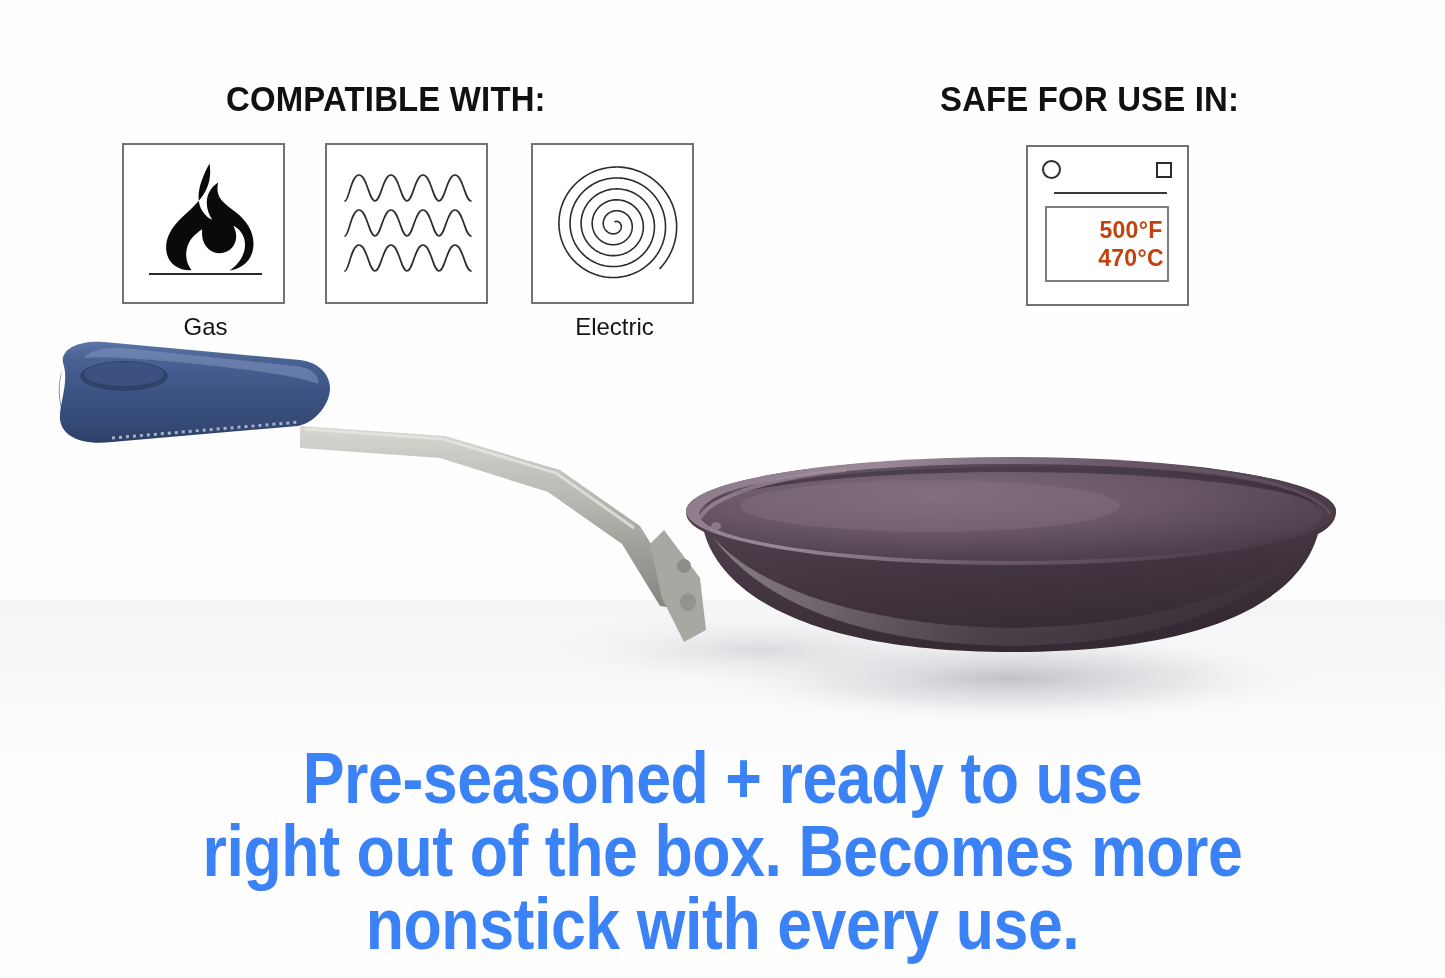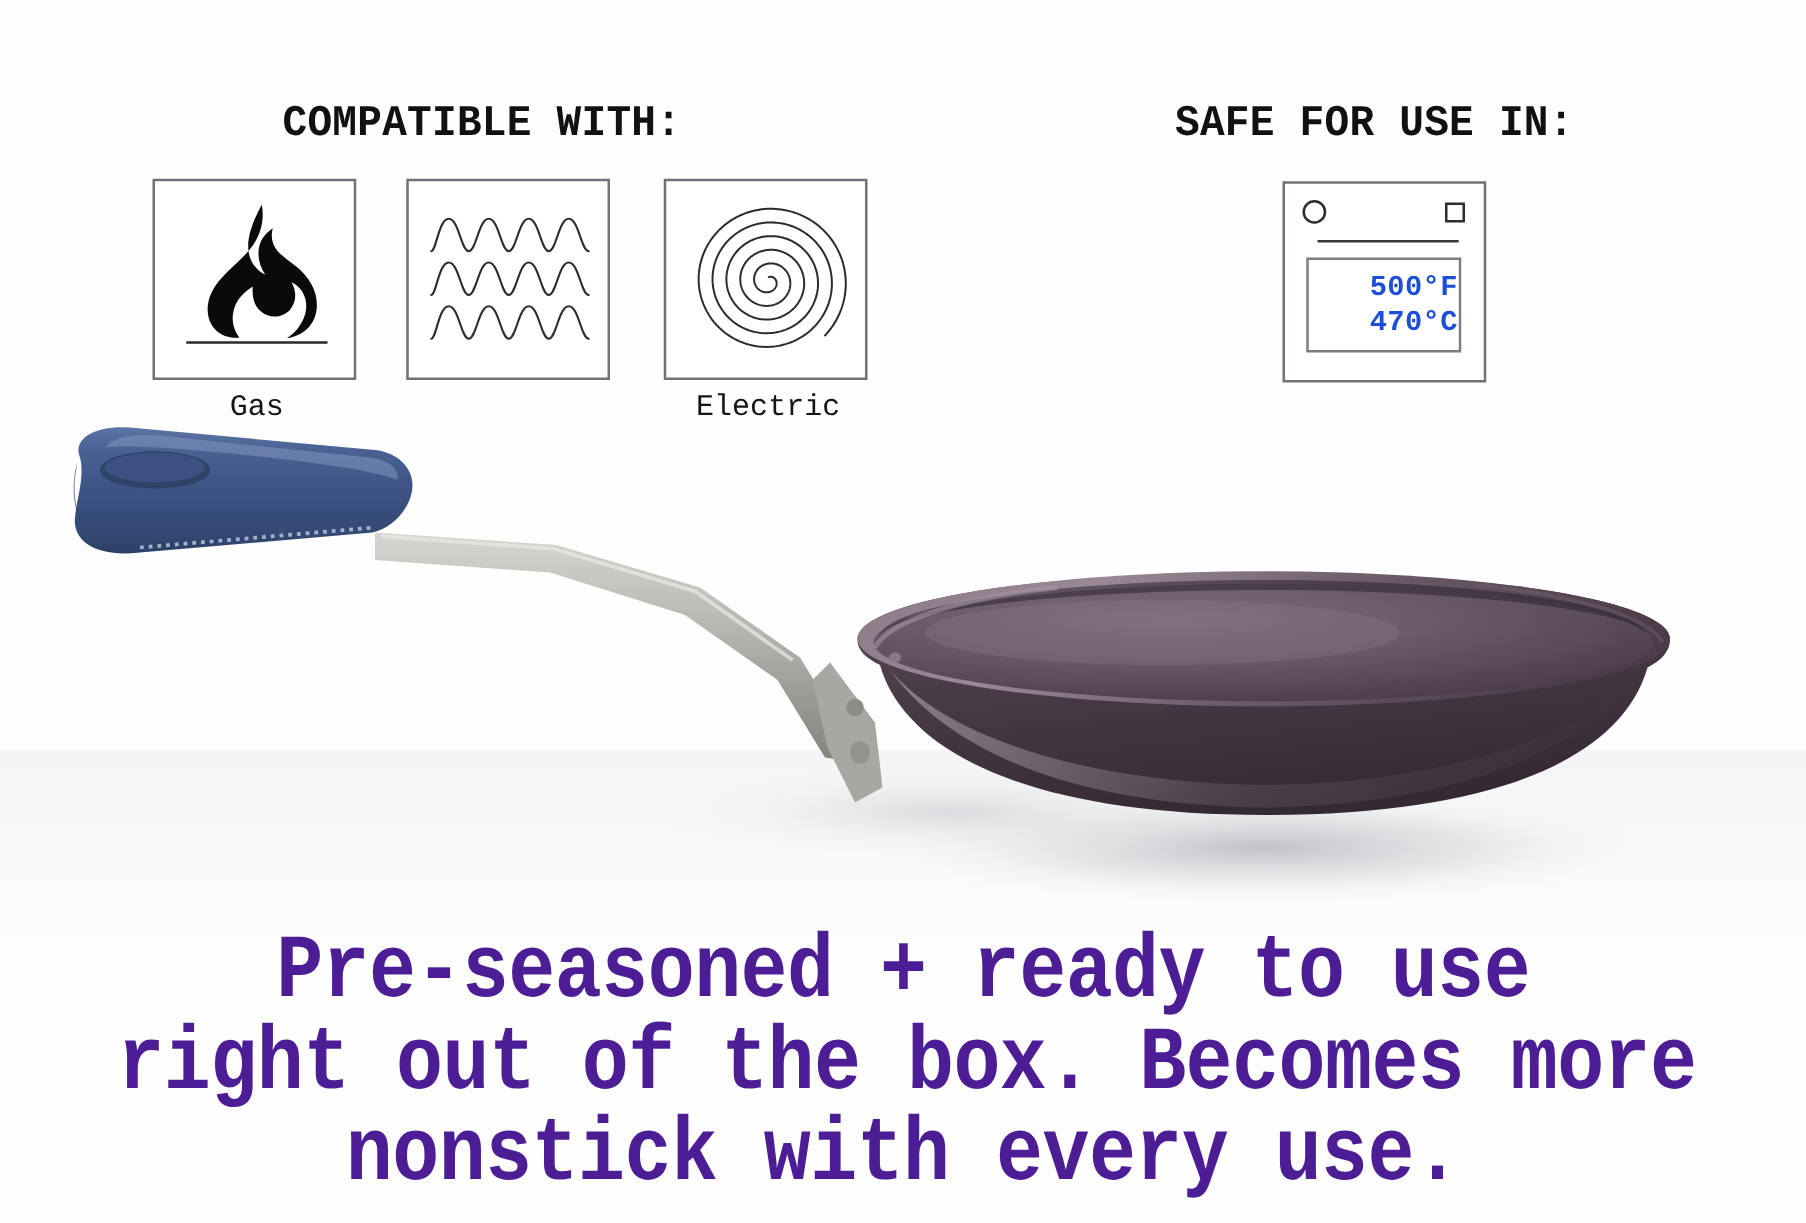--- a/index.html
+++ b/index.html
@@ -9,21 +9,20 @@
     width:1445px; height:978px;
     background:#ffffff;
     font-family:"Liberation Sans", sans-serif;
     overflow:hidden;
   }
 
   #stage {
     position:relative;
     width:1445px; height:978px;
     background:#fefefe;
-    font-family:Liberation Mono, monospace;
   }
 
   
   .floor-sheen {
     position:absolute; left:0; top:600px; width:1445px; height:180px;
     background:linear-gradient(180deg, rgba(236,237,240,0.55) 0%, rgba(252,252,253,0) 100%);
     pointer-events:none;
   }
 
   
@@ -101,38 +100,38 @@
     position:absolute; left:17px; top:59px;
     width:124px; height:76px;
     border:2px solid #7b7e83;
   }
   .oven-temps {
     position:absolute; left:0; top:8px; width:100%;
     text-align:center;
     font-weight:bold;
     font-size:23px;
     line-height:28px;
-    color:#1d4ed8;
+    color:#c2410c;
     letter-spacing:0.3px;
     padding-left:48px;
   }
 
   
   #pan-photo {
     position:absolute; left:0; top:330px;
     width:1445px; height:420px;
   }
 
   
   #headline {
     position:absolute;
     left:0; top:742px;
     width:1445px;
     text-align:center;
-    color:#4c1d95;
+    color:#3b82f6;
   }
   #headline .hl-line {
     display:block;
     font-weight:bold;
     font-size:72px;
     line-height:73px;
     letter-spacing:-0.5px;
     transform:scaleX(0.87);
     transform-origin:center center;
     white-space:nowrap;

